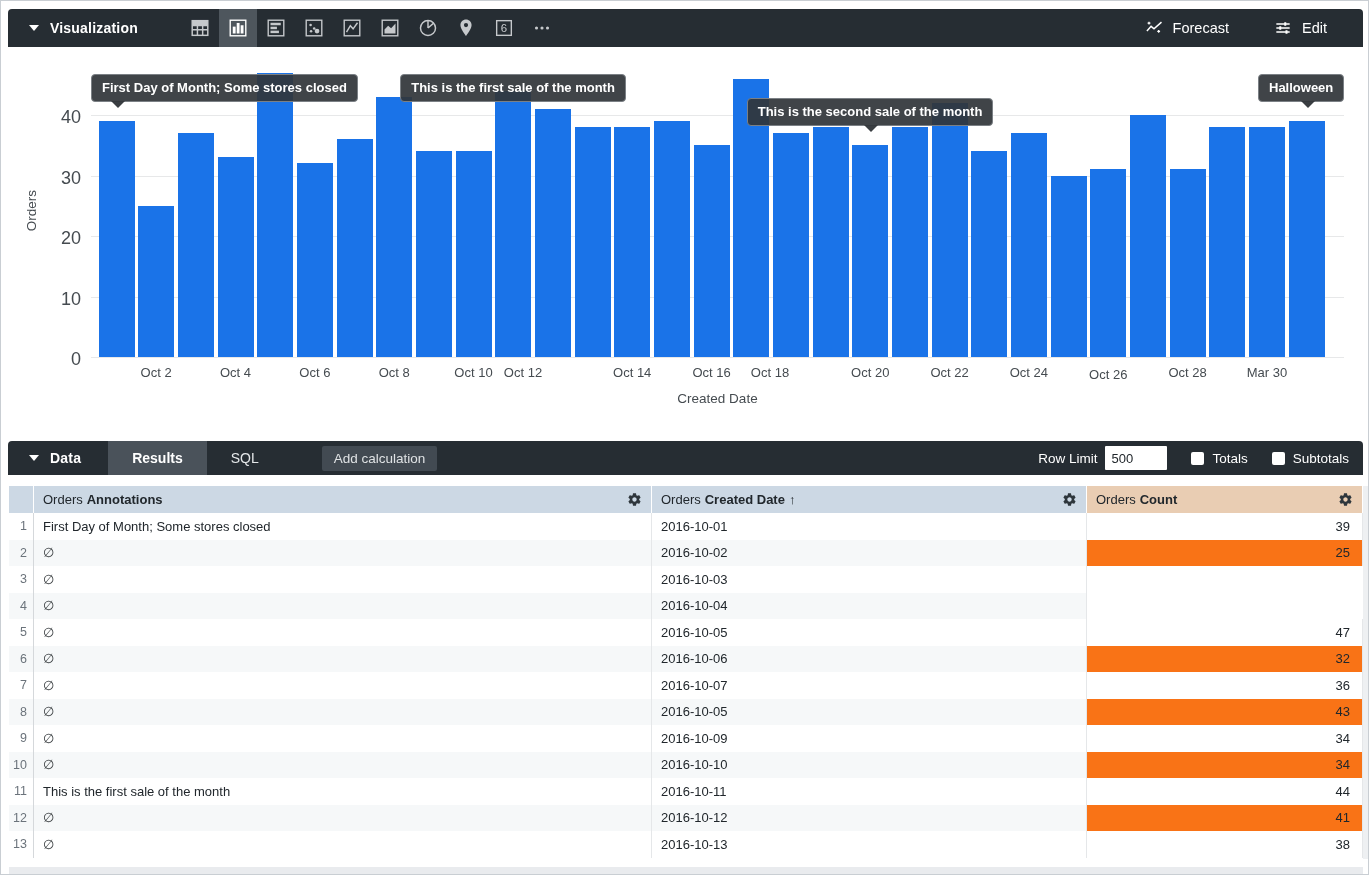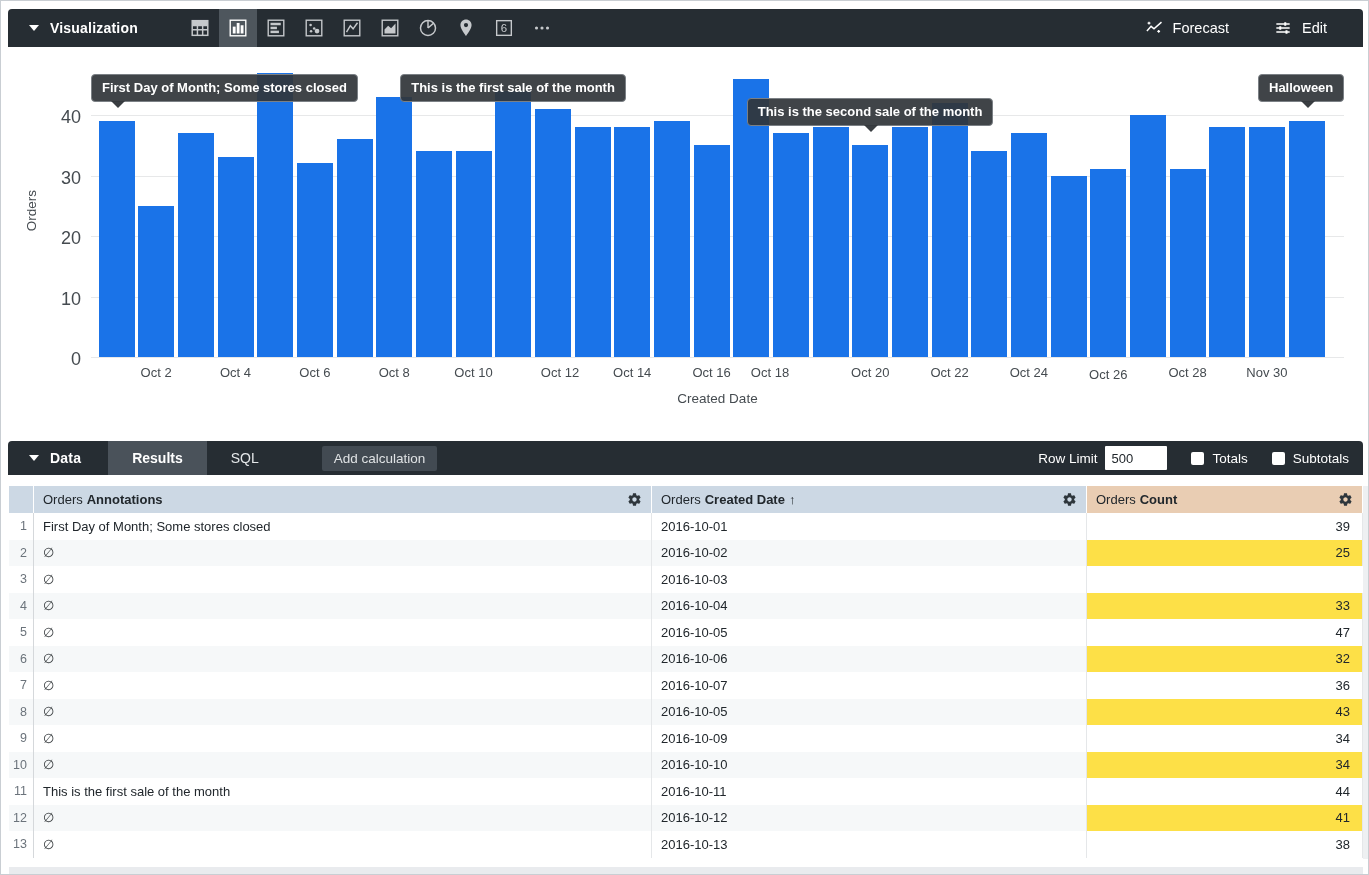--- a/index.html
+++ b/index.html
@@ -70,21 +70,21 @@
   .th .sort { font-weight:700; margin-left:4px; }
   .th .gear { margin-left:auto; display:flex; align-items:center; cursor:pointer; }
   .th .gear svg { width:15px; height:15px; fill:#2e363c; }
   .tr { display:flex; height:26.5px; }
   .td { display:flex; align-items:center; padding:0 9px; border-right:1px solid #e5e7e9;
         background:#fff; overflow:hidden; white-space:nowrap; }
   .tr.alt .td { background:#f6f8f9; }
   .td.rownum { justify-content:flex-end; color:#6b737b; font-size:12.5px; padding:0 6px;
                border-right:1px solid #d5d8db; }
   .td.count { justify-content:flex-end; padding-right:12px; }
-  .tr.alt .td.count { background:#fde047; }
+  .tr.alt .td.count { background:#f97316; }
   .null-val { color:#3c4043; }
 
   
   .h-scroll { position:absolute; left:8px; top:866px; width:1354px; height:8px; background:#e9ebee; }
   .v-scroll { position:absolute; left:1362px; top:485px; width:6px; height:373px; background:#eef0f2; }
 </style>
 </head>
 <body>
 
 <div class="app">
@@ -225,30 +225,30 @@
       <div class="bar-rect" style="left: 1128.92px; width: 36px; top: 68px; height: 242px; background: rgb(26, 115, 232);"></div>
       <div class="bar-rect" style="left: 1168.59px; width: 36px; top: 122.45px; height: 187.55px; background: rgb(26, 115, 232);"></div>
       <div class="bar-rect" style="left: 1208.26px; width: 36px; top: 80.1px; height: 229.9px; background: rgb(26, 115, 232);"></div>
       <div class="bar-rect" style="left: 1247.93px; width: 36px; top: 80.1px; height: 229.9px; background: rgb(26, 115, 232);"></div>
       <div class="bar-rect" style="left: 1287.6px; width: 36px; top: 74.05px; height: 235.95px; background: rgb(26, 115, 232);"></div>
       <div class="xtick" style="left: 123.17px; top: 318px;">Oct 2</div>
       <div class="xtick" style="left: 202.51px; top: 318px;">Oct 4</div>
       <div class="xtick" style="left: 281.85px; top: 318px;">Oct 6</div>
       <div class="xtick" style="left: 361.19px; top: 318px;">Oct 8</div>
       <div class="xtick" style="left: 440.53px; top: 318px;">Oct 10</div>
-      <div class="xtick" style="left: 527px; top: 318px;">Oct 12</div>
+      <div class="xtick" style="left: 490px; top: 318px;">Oct 12</div>
       <div class="xtick" style="left: 599.21px; top: 318px;">Oct 14</div>
       <div class="xtick" style="left: 678.55px; top: 318px;">Oct 16</div>
       <div class="xtick" style="left: 737px; top: 318px;">Oct 18</div>
       <div class="xtick" style="left: 837.23px; top: 318px;">Oct 20</div>
       <div class="xtick" style="left: 916.57px; top: 318px;">Oct 22</div>
       <div class="xtick" style="left: 995.91px; top: 318px;">Oct 24</div>
       <div class="xtick" style="left: 1075.25px; top: 320px;">Oct 26</div>
       <div class="xtick" style="left: 1154.59px; top: 318px;">Oct 28</div>
-      <div class="xtick" style="left: 1233.93px; top: 318px;">Nov 30</div>
+      <div class="xtick" style="left: 1233.93px; top: 318px;">Mar 30</div>
       <div class="xaxis-title" style="left: 90px; width: 1253px; top: 344px;">Created Date</div>
       <div class="yaxis-title">Orders</div>
       <div class="annotation" style="top: 27px; left: 90px;">First Day of Month; Some stores closed<span class="ptr" style="left: 18.5px;"></span></div>
       <div class="annotation" style="top: 27px; left: 399.2px;">This is the first sale of the month</div>
       <div class="annotation" style="top: 51px; left: 745.73px;">This is the second sale of the month<span class="ptr" style="left: 116.5px;"></span></div>
       <div class="annotation" style="top: 27px; left: 1257px;">Halloween<span class="ptr" style="left: 41.6px;"></span></div>
     </div>
 
   <div class="panel-bar data-bar">
     <span class="caret"></span>
@@ -328,21 +328,20 @@
         </div>
         <div class="td" style="width: 435px;">2016-10-03</div>
         <div class="td count" style="width: 276px; margin-top: 28px;">37</div>
       </div>
       <div class="tr alt">
         <div class="td rownum" style="width: 25px;">4</div>
         <div class="td" style="width: 618px;">
           <span class="null-val">∅</span>
         </div>
         <div class="td" style="width: 435px;">2016-10-04</div>
-        <div class="td count" style="width: 276px;">33</div>
       </div>
       <div class="tr">
         <div class="td rownum" style="width: 25px;">5</div>
         <div class="td" style="width: 618px;">
           <span class="null-val">∅</span>
         </div>
         <div class="td" style="width: 435px;">2016-10-05</div>
         <div class="td count" style="width: 276px;">47</div>
       </div>
       <div class="tr alt">

